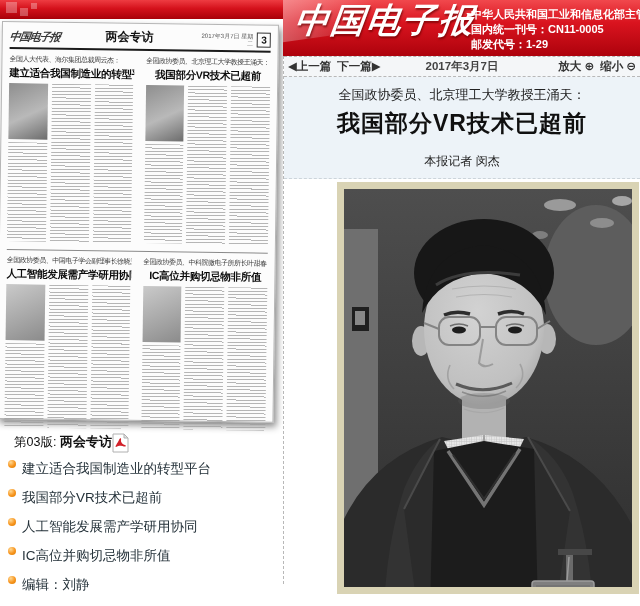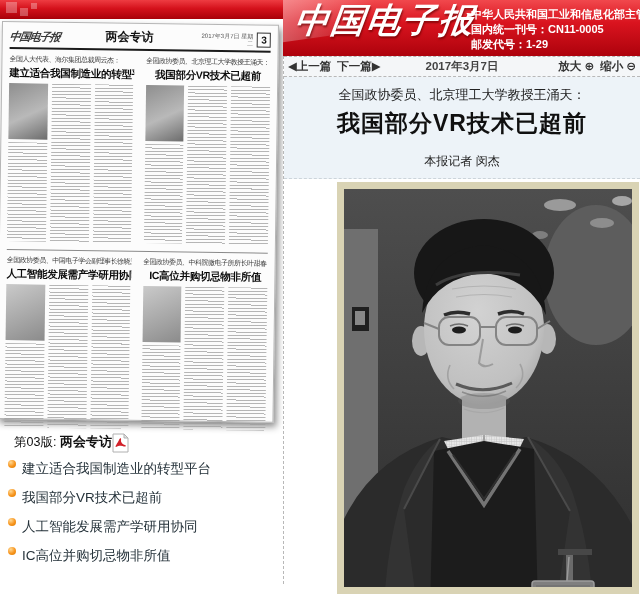--- a/index.html
+++ b/index.html
@@ -175,20 +175,21 @@
         <path d="M12 1 l4 4 h-4 z" fill="#e4e4e4" stroke="#b0b0b0"></path>
         <path d="M4 14 c-1.5-.5 1.5-3.5 3-7 c1-2.5 2.5-2 2 0 c-.5 2 1.5 4.5 4 5 c1.8.4.5 2.2-1.2 1.4 c-2.2-1-5.6-.6-7.8.6 z" fill="#d2212a"></path>
       </svg>
     </div>
 
     <ul class="links">
       <li><span class="bullet"></span><span>建立适合我国制造业的转型平台</span></li>
       <li><span class="bullet"></span><span>我国部分VR技术已超前</span></li>
       <li><span class="bullet"></span><span>人工智能发展需产学研用协同</span></li>
       <li><span class="bullet"></span><span>IC高位并购切忌物非所值</span></li>
+      <li><span class="bullet"></span><span>编辑：刘静</span></li>
     </ul>
   </div>
 
   <div class="right-frame">
     <div class="site-header">
       <div class="shine"></div>
       <div class="logo">
         <div class="logo-cn">中国电子报</div>
       </div>
       <div class="hd-info">

